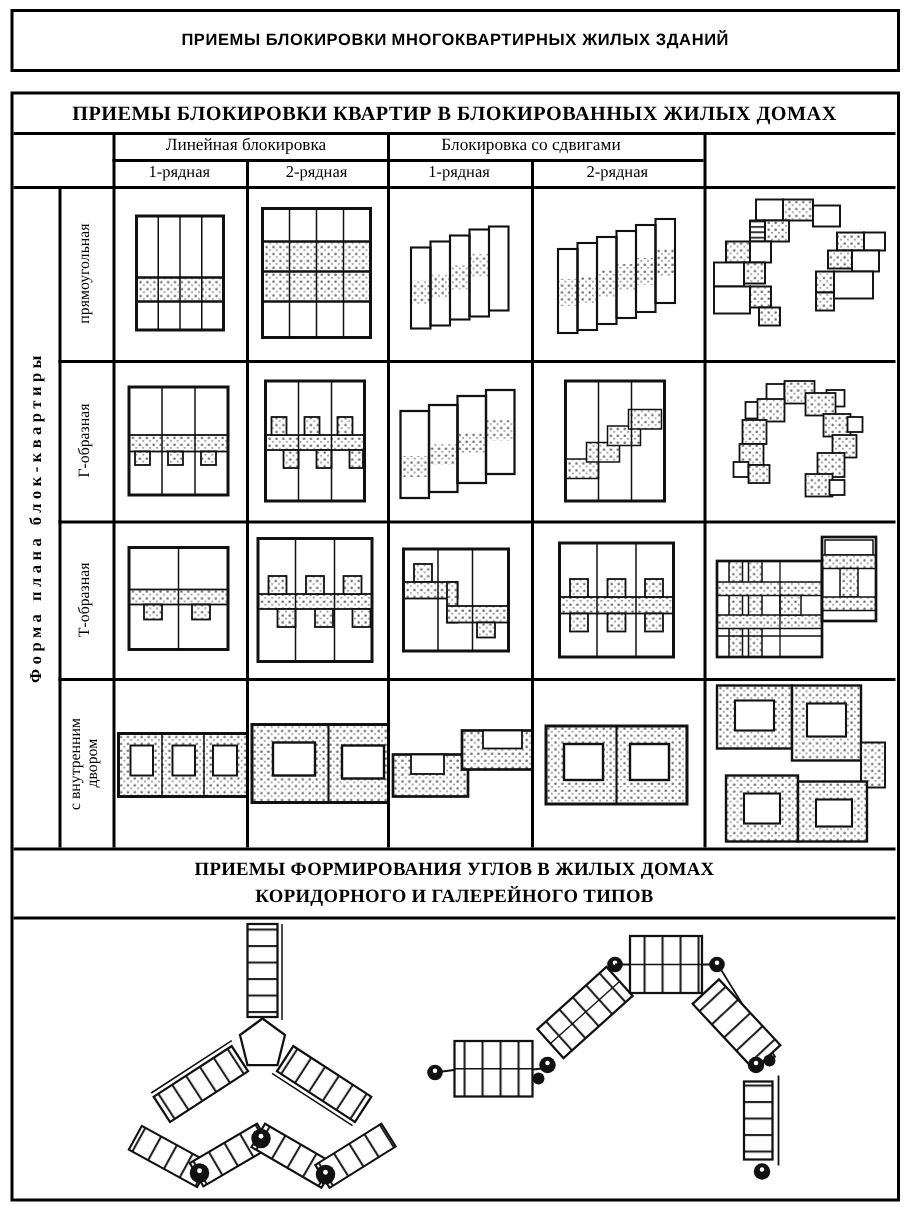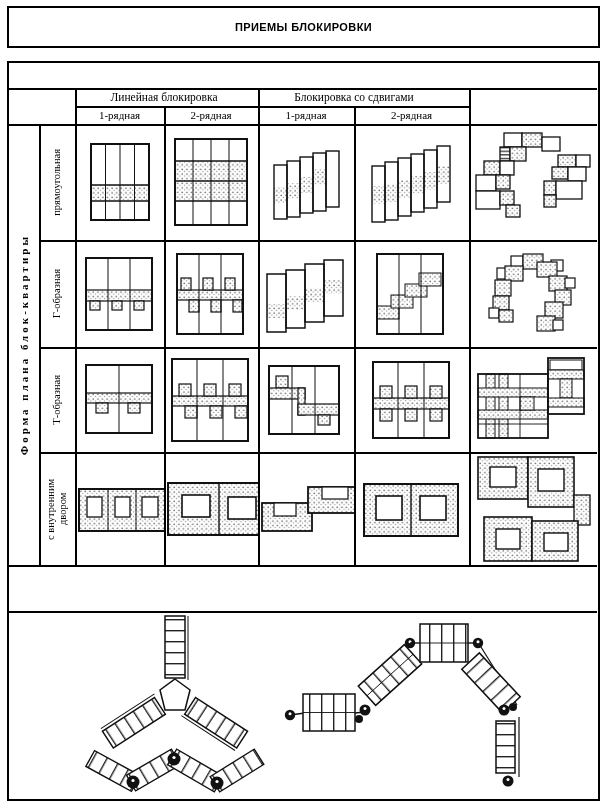--- a/index.html
+++ b/index.html
@@ -49,39 +49,41 @@
       <rect width="12" height="80" fill="#fff"></rect>
       <rect width="1.4" height="80" fill="#222"></rect>
     </pattern>
   </defs>
 </svg>
 
 <div class="page">
 
   <div id="title-box" class="box">
     <span>ПРИЕМЫ БЛОКИРОВКИ</span>
+    <span>МНОГОКВАРТИРНЫХ ЖИЛЫХ ЗДАНИЙ</span>
   </div>
 
   <div id="content-box" class="box">
 
     <div class="hline" style="top:25px;left:0;width:588px"></div>
     <div class="hline" style="top:43px;left:66px;width:394px"></div>
     <div class="hline" style="top:61px;left:0;width:588px"></div>
     <div class="hline" style="top:177px;left:30px;width:558px"></div>
     <div class="hline" style="top:284px;left:30px;width:558px"></div>
     <div class="hline" style="top:389px;left:30px;width:558px"></div>
     <div class="hline" style="top:502px;left:0;width:588px"></div>
     <div class="hline" style="top:548px;left:0;width:588px"></div>
     <div class="vline" style="left:30px;top:61px;height:441px"></div>
     <div class="vline" style="left:66px;top:25px;height:477px"></div>
     <div class="vline" style="left:155px;top:43px;height:459px"></div>
     <div class="vline" style="left:249px;top:25px;height:477px"></div>
     <div class="vline" style="left:345px;top:43px;height:459px"></div>
     <div class="vline" style="left:460px;top:25px;height:477px"></div>
 
+    <div class="tcell" id="tbl-header">ПРИЕМЫ БЛОКИРОВКИ КВАРТИР В БЛОКИРОВАННЫХ ЖИЛЫХ ДОМАХ</div>
     <div class="tcell grouphdr" style="left:66px;width:178px">Линейная блокировка</div>
     <div class="tcell grouphdr" style="left:249px;width:192px">Блокировка со сдвигами</div>
     <div class="tcell subhdr" style="left:66px;width:89px">1-рядная</div>
     <div class="tcell subhdr" style="left:155px;width:94px">2-рядная</div>
     <div class="tcell subhdr" style="left:249px;width:96px">1-рядная</div>
     <div class="tcell subhdr" style="left:345px;width:115px">2-рядная</div>
 
     <div class="vwrap" id="stub-label" style="left:0;top:61px;width:30px;height:441px">
       <span class="vtext">Форма плана блок-квартиры</span>
     </div>
@@ -356,20 +358,24 @@
         <rect x="58" y="4" width="46" height="50" fill="url(#st)" stroke="#111" stroke-width="1.6"></rect>
         <rect x="68" y="16" width="26" height="22" fill="#fff" stroke="#111" stroke-width="1.4"></rect>
         <rect x="104" y="42" width="16" height="30" fill="url(#st)" stroke="#111" stroke-width="1.3"></rect>
         <rect x="14" y="64" width="48" height="44" fill="url(#st)" stroke="#111" stroke-width="1.6"></rect>
         <rect x="26" y="76" width="24" height="20" fill="#fff" stroke="#111" stroke-width="1.4"></rect>
         <rect x="62" y="68" width="46" height="40" fill="url(#st)" stroke="#111" stroke-width="1.6"></rect>
         <rect x="74" y="80" width="24" height="18" fill="#fff" stroke="#111" stroke-width="1.4"></rect>
       </svg>
     </div>
 
+    <div class="tcell" id="section-hdr">
+      <span>ПРИЕМЫ ФОРМИРОВАНИЯ УГЛОВ В ЖИЛЫХ ДОМАХ</span>
+      <span>КОРИДОРНОГО И ГАЛЕРЕЙНОГО ТИПОВ</span>
+    </div>
 
     <svg class="d" style="position:absolute;left:0;top:550px" width="588" height="185">
 
       <g transform="translate(166,83)" stroke="#111">
         <g>
           <rect x="-10" y="-80" width="20" height="62" fill="url(#rg)" stroke-width="1.5"></rect>
           <line x1="13" y1="-80" x2="13" y2="-16" stroke-width="1"></line>
         </g>
         <g transform="rotate(123)">
           <rect x="-10" y="-80" width="20" height="62" fill="url(#rg)" stroke-width="1.5"></rect>

